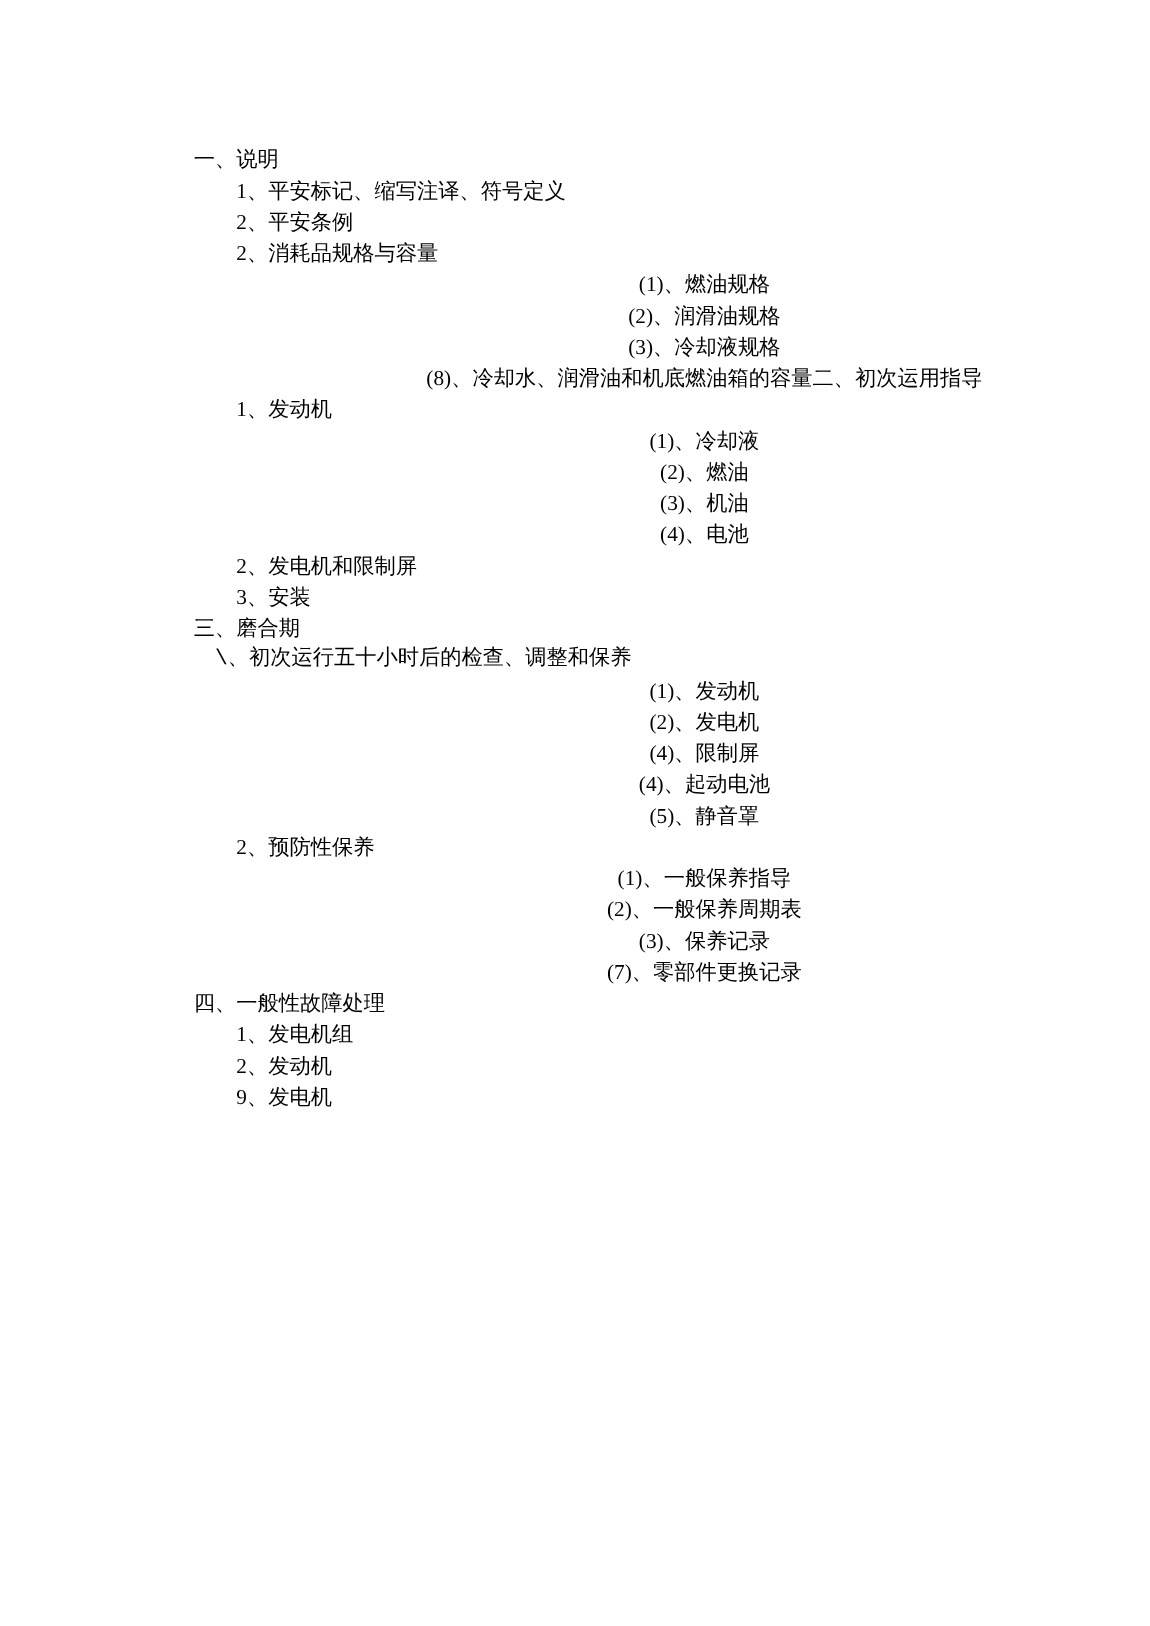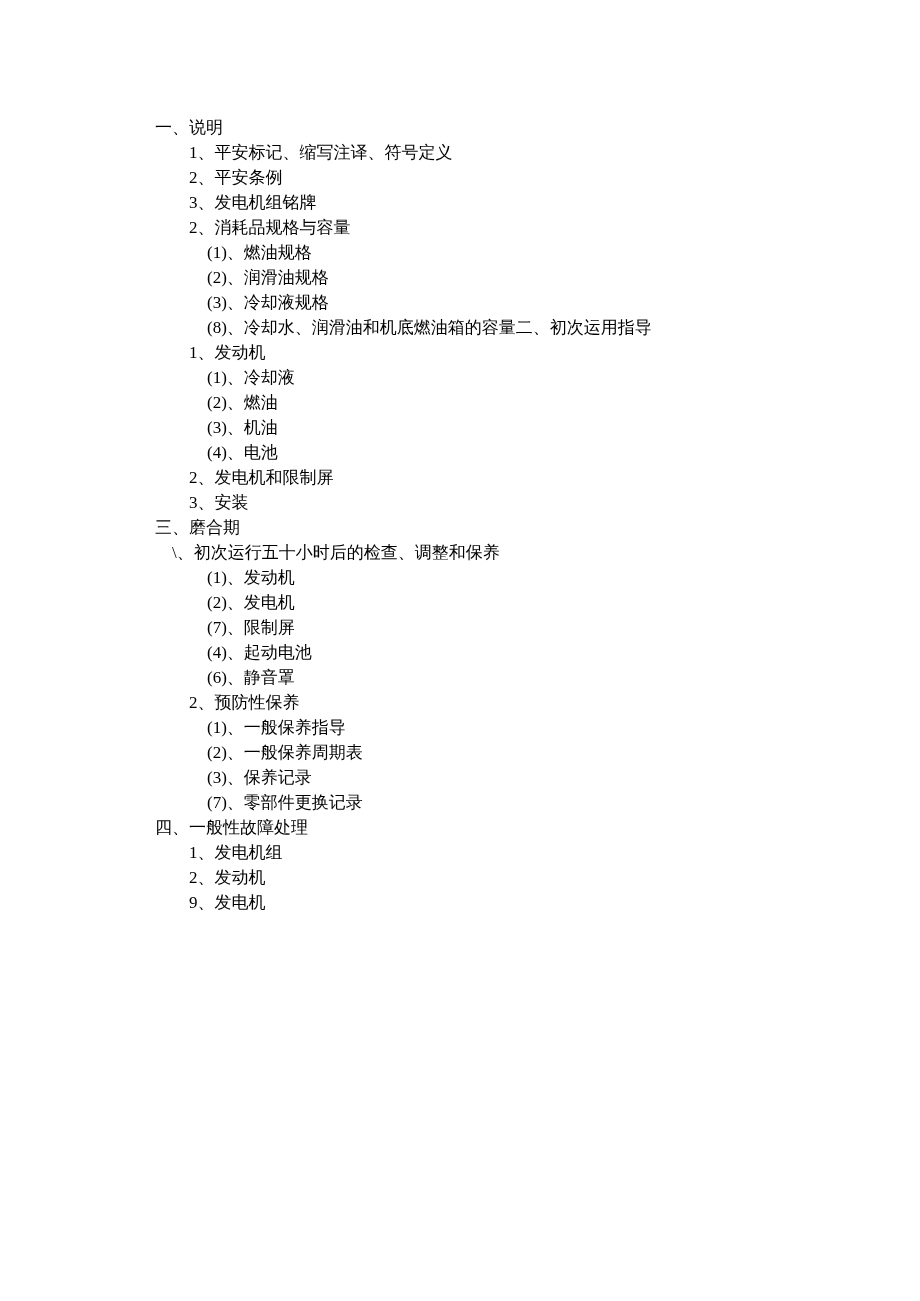--- a/index.html
+++ b/index.html
@@ -20,52 +20,53 @@
       white-space: pre;
     }
     .indent-0 {
       padding-left: 0;
     }
     .indent-1 {
       padding-left: 34px;
     }
     .indent-2 {
       padding-left: 52px;
+      text-align: center;
     }
     .indent-backslash {
       padding-left: 17px;
+      font-family: Liberation Mono, monospace;
     }
   </style>
 </head>
 <body>
 
 <div>
   <div class="line indent-0">一、说明</div>
   <div class="line indent-1">1、平安标记、缩写注译、符号定义</div>
   <div class="line indent-1">2、平安条例</div>
-  <div class="line indent-1">3、发电机组铭牌</div>
   <div class="line indent-1">2、消耗品规格与容量</div>
   <div class="line indent-2">(1)、燃油规格</div>
   <div class="line indent-2">(2)、润滑油规格</div>
   <div class="line indent-2">(3)、冷却液规格</div>
   <div class="line indent-2">(8)、冷却水、润滑油和机底燃油箱的容量二、初次运用指导</div>
   <div class="line indent-1">1、发动机</div>
   <div class="line indent-2">(1)、冷却液</div>
   <div class="line indent-2">(2)、燃油</div>
   <div class="line indent-2">(3)、机油</div>
   <div class="line indent-2">(4)、电池</div>
   <div class="line indent-1">2、发电机和限制屏</div>
   <div class="line indent-1">3、安装</div>
   <div class="line indent-0">三、磨合期</div>
   <div class="line indent-backslash">\、初次运行五十小时后的检查、调整和保养</div>
   <div class="line indent-2">(1)、发动机</div>
   <div class="line indent-2">(2)、发电机</div>
-  <div class="line indent-2">(7)、限制屏</div>
+  <div class="line indent-2">(4)、限制屏</div>
   <div class="line indent-2">(4)、起动电池</div>
-  <div class="line indent-2">(6)、静音罩</div>
+  <div class="line indent-2">(5)、静音罩</div>
   <div class="line indent-1">2、预防性保养</div>
   <div class="line indent-2">(1)、一般保养指导</div>
   <div class="line indent-2">(2)、一般保养周期表</div>
   <div class="line indent-2">(3)、保养记录</div>
   <div class="line indent-2">(7)、零部件更换记录</div>
   <div class="line indent-0">四、一般性故障处理</div>
   <div class="line indent-1">1、发电机组</div>
   <div class="line indent-1">2、发动机</div>
   <div class="line indent-1">9、发电机</div>
 </div>

